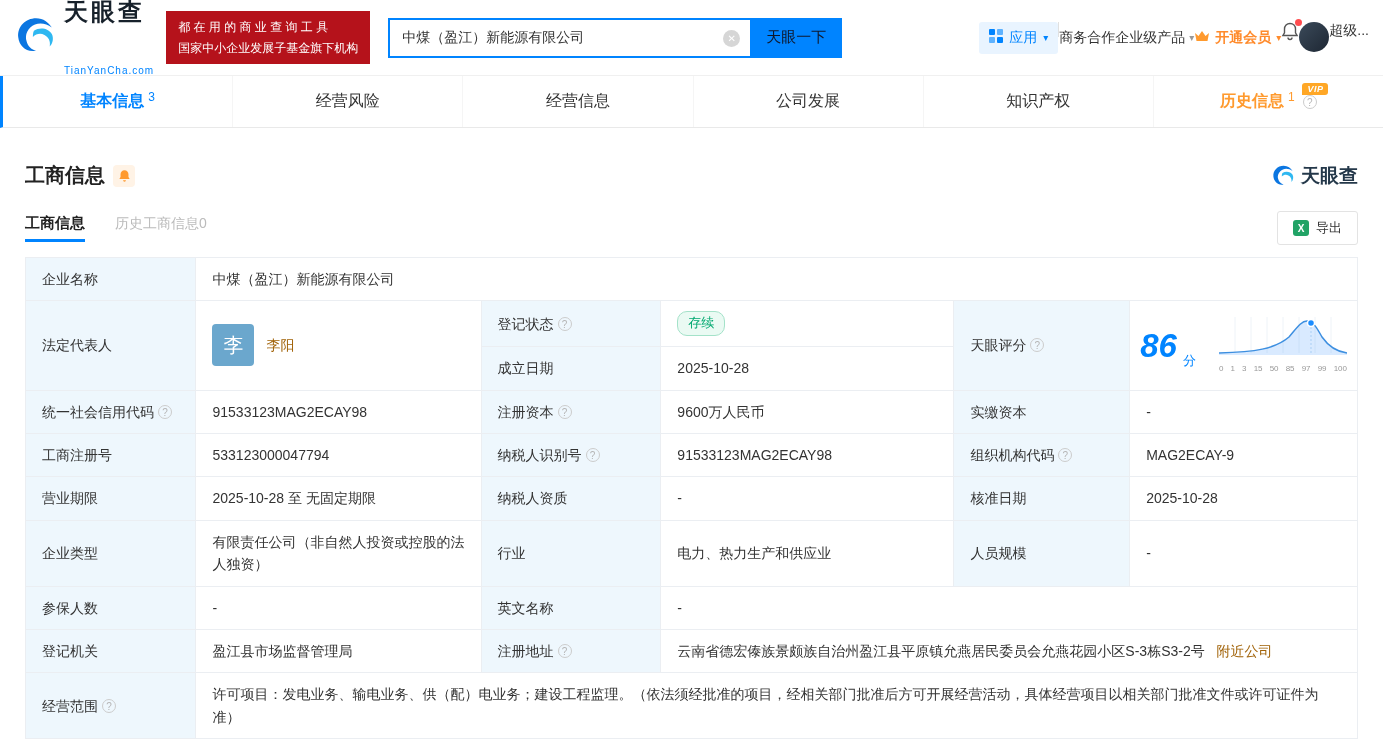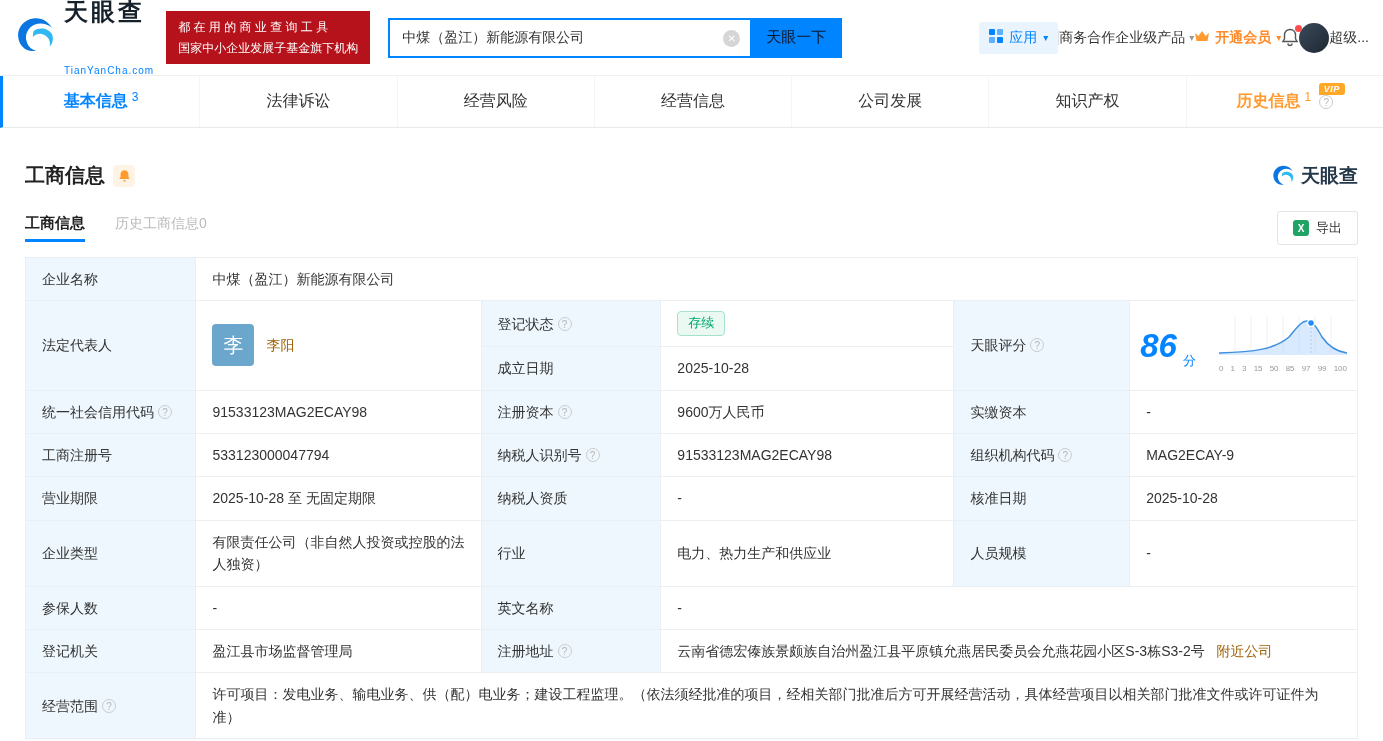--- a/index.html
+++ b/index.html
@@ -14,21 +14,21 @@
   .slogan{margin-left:12px;background:#b5121b;color:#fff;padding:6px 12px;font-size:12px;line-height:1.7;white-space:nowrap;}
   .search{margin-left:18px;}
   .stabs{display:flex;font-size:13px;align-items:flex-end;}
   .stab{padding:4px 12px;color:#333;cursor:pointer;}
   .stab.active{background:#0084ff;color:#fff;font-weight:bold;}
   .sbox{display:flex;align-items:stretch;}
   .sinput-wrap{position:relative;}
   .sinput{width:362px;height:40px;border:2px solid #0084ff;border-right:none;padding:0 36px 0 12px;font-size:14px;outline:none;color:#333;font-family:inherit;}
   .clear-ico{position:absolute;right:10px;top:12px;width:17px;height:17px;border-radius:50%;background:#d6d6d6;color:#fff;font-size:10px;line-height:17px;text-align:center;cursor:pointer;}
   .sbtn{width:92px;height:40px;background:#0084ff;color:#0f172a;border:none;font-size:15px;cursor:pointer;font-family:inherit;}
-  .nav{margin-left:auto;display:flex;align-items:center;font-size:14px;white-space:nowrap;}
+  .nav{margin-left:auto;display:flex;font-size:14px;white-space:nowrap;}
   .chip{background:#e9f4ff;color:#0084ff;padding:7px 10px;border-radius:3px;display:flex;gap:6px;align-items:center;cursor:pointer;}
   .caret{font-size:10px;color:inherit;}
   .vline{width:1px;height:15px;background:#e0e0e0;}
   .nav-item{cursor:pointer;display:flex;align-items:center;gap:4px;color:#333;}
   .vip-link{color:#ff8b2c;display:flex;gap:5px;align-items:center;cursor:pointer;font-weight:bold;}
   .bell-wrap{position:relative;cursor:pointer;display:flex;}
   .dot{position:absolute;top:-3px;right:-3px;width:7px;height:7px;background:#ff4d4f;border-radius:50%;}
   .avatar{width:30px;height:30px;border-radius:50%;background:linear-gradient(135deg,#3b4a5a,#1d2733);flex:0 0 auto;cursor:pointer;}
   .user-name{color:#333;cursor:pointer;}
 
@@ -56,21 +56,21 @@
   .export-btn{margin-left:auto;display:flex;align-items:center;gap:7px;border:1px solid #e3e3e3;border-radius:3px;padding:7px 15px;font-size:13px;background:#fff;cursor:pointer;color:#333;font-family:inherit;}
   .excel-ico{width:16px;height:16px;background:#21a366;color:#fff;font-size:10px;font-weight:bold;display:flex;align-items:center;justify-content:center;border-radius:3px;}
 
   
   table.info{width:100%;border-collapse:collapse;margin-top:12px;table-layout:fixed;font-size:14px;}
   .info td{border:1px solid #ebeef2;padding:10px 16px;vertical-align:middle;line-height:1.6;word-break:break-all;color:#333;}
   .info td.lbl{background:#eef7fd;}
   .rep{display:flex;align-items:center;gap:12px;}
   .rep-avatar{width:42px;height:42px;background:#6ba7cd;color:#fff;font-size:20px;display:flex;align-items:center;justify-content:center;border-radius:4px;cursor:pointer;flex:0 0 auto;}
   .link{color:#a16207;cursor:pointer;text-decoration:none;}
-  .badge-green{display:inline-block;padding:1px 10px;font-size:13px;color:#00a870;background:#eafaf3;border:1px solid #a4e2c9;border-radius:4px;}
+  .badge-green{display:inline-block;padding:1px 10px;font-size:13px;color:#00a870;background:#eafaf3;border:1px solid #a4e2c9;border-radius:10px;}
   td.score-cell{padding:4px 10px;}
   .score-flex{display:flex;align-items:center;gap:6px;}
   .score-num{font-size:33px;font-weight:bold;font-style:italic;color:#0084ff;line-height:1;}
   .score-unit{font-size:13px;color:#0084ff;align-self:flex-end;margin-bottom:4px;}
   .score-chart{margin-left:auto;}
   .axis{display:flex;justify-content:space-between;width:128px;font-size:8px;color:#999;margin-top:1px;}
 </style>
 </head>
 <body>
 
@@ -140,23 +140,20 @@
     </span>
     <span class="avatar"></span>
     <span class="user-name">超级...</span>
   </div>
 </div>
 
 <div class="mtabs">
   <div class="mtab active">
     <span>基本信息</span>
     <span class="count">3</span>
-  </div>
-  <div class="mtab">
-    <span>法律诉讼</span>
   </div>
   <div class="mtab">
     <span>经营风险</span>
   </div>
   <div class="mtab">
     <span>经营信息</span>
   </div>
   <div class="mtab">
     <span>公司发展</span>
   </div>

